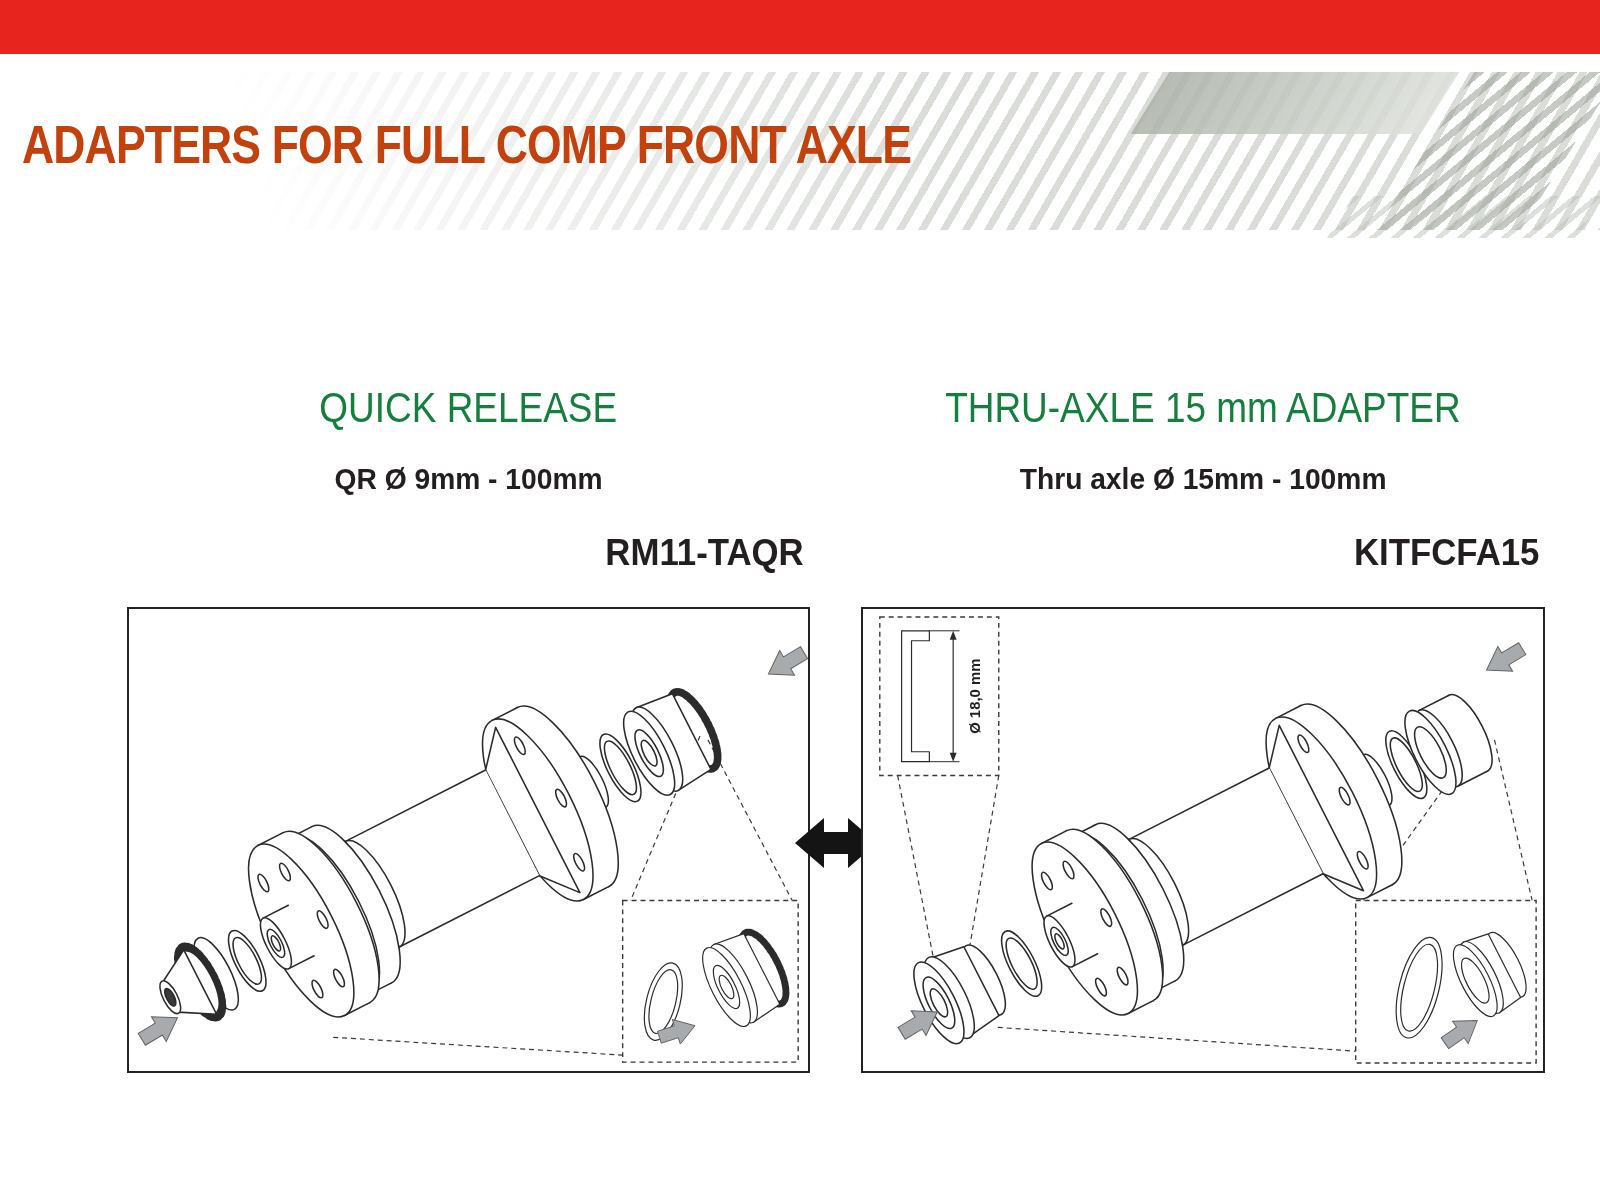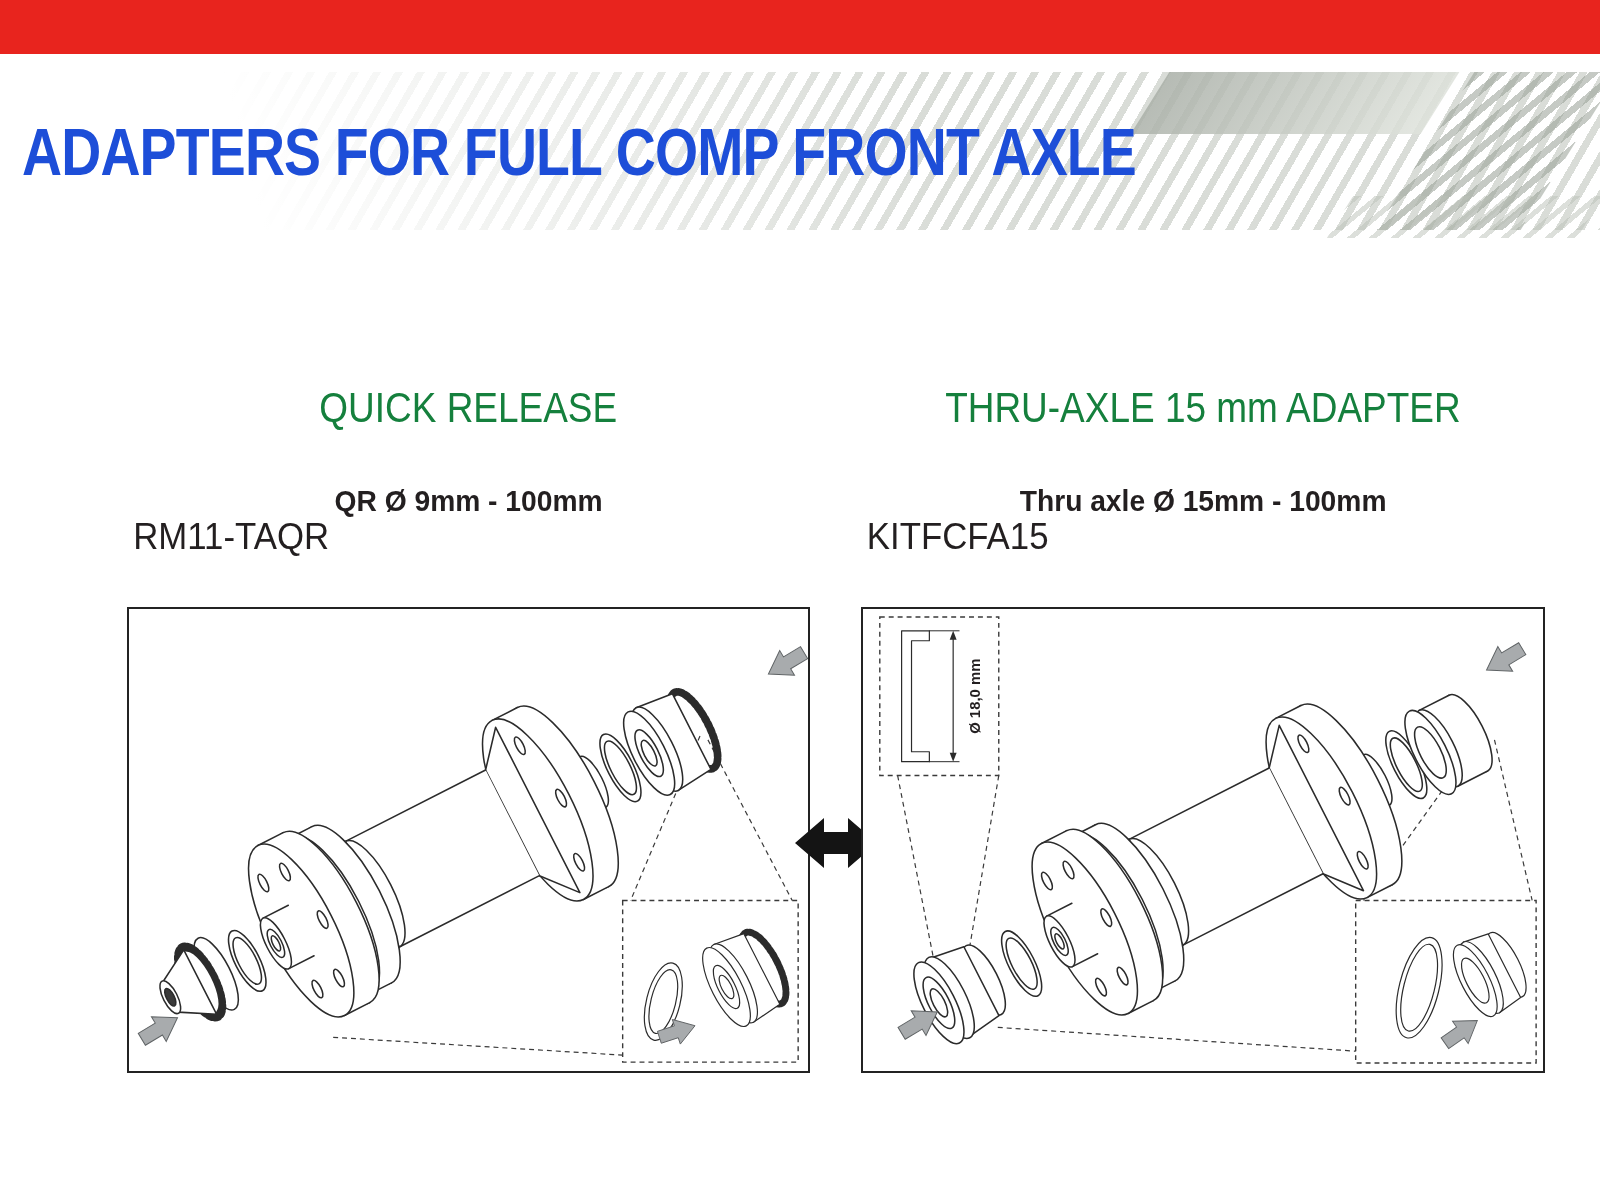--- a/index.html
+++ b/index.html
@@ -31,30 +31,30 @@
     position:absolute; top:196px; left:1340px; width:250px; height:42px;
     background: repeating-linear-gradient(120deg, rgba(186,192,183,0.5) 0 7px, rgba(255,255,255,0) 7px 19px);
     transform: skewX(-32deg);
   }
   .band-fade {
     position:absolute; left:0; top:72px; width:1600px; height:158px;
     background: linear-gradient(76deg, #ffffff 16%, rgba(255,255,255,0) 58%);
   }
   .page-title {
     position:absolute; left:22px; top:114px;
-    font-size:66px; font-weight:700; letter-spacing:-1px; white-space:nowrap;
-    color:#1d4ed8;
+    font-size:53px; font-weight:700; letter-spacing:-1px; white-space:nowrap;
+    color:#c2410c;
   }
   .page-title span { display:inline-block; transform:scaleX(0.84); transform-origin:0 50%; }
 
   .col-heading { position:absolute; top:384px; width:683px; text-align:center; font-size:42px; font-weight:400; color:#15803d; }
   .col-heading span { display:inline-block; transform:scaleX(0.88); }
-  .col-spec { position:absolute; top:484px; width:683px; text-align:center; font-size:30px; font-weight:700; }
+  .col-spec { position:absolute; top:462px; width:683px; text-align:center; font-size:30px; font-weight:700; }
   .col-spec span { display:inline-block; transform:scaleX(0.94); }
-  .col-code { position:absolute; top:516px; width:683px; text-align:left; font-size:37px; font-weight:400; }
+  .col-code { position:absolute; top:532px; width:683px; text-align:right; font-size:37px; font-weight:700; }
   .col-code span { display:inline-block; transform:scaleX(0.94); }
   .left-col  { left:127px; }
   .right-col { left:861px; width:684px; }
 
   .diagram-box { position:absolute; top:607px; height:466px; border:2px solid #232323; background:#fff; }
   .box-left  { left:127px; width:683px; }
   .box-right { left:861px; width:684px; }
   svg.diagram { display:block; width:100%; height:100%; }
 
   .ink    { stroke:#2b2b2b; stroke-width:1.2; fill:#fff; stroke-linejoin:round; stroke-linecap:round; }

